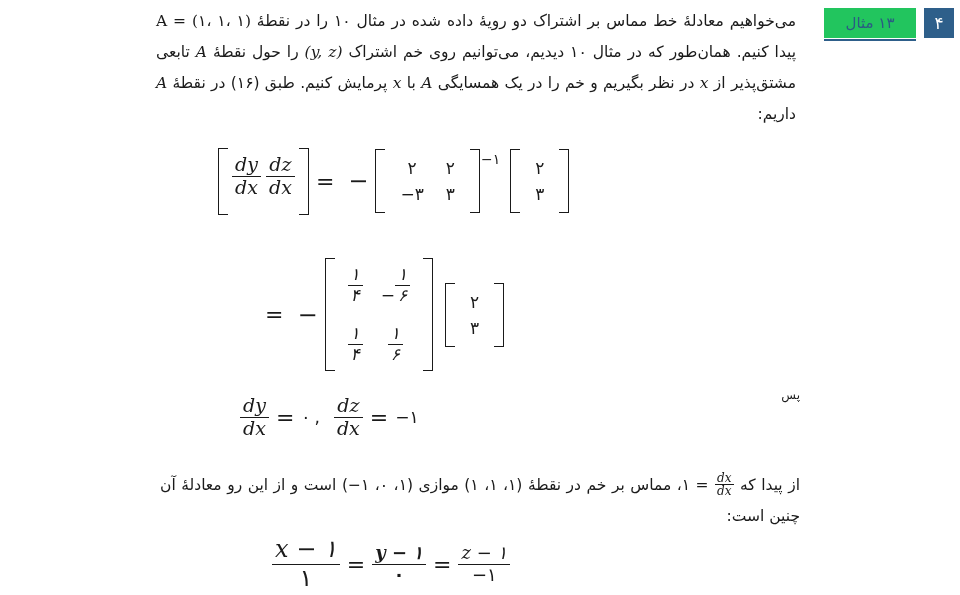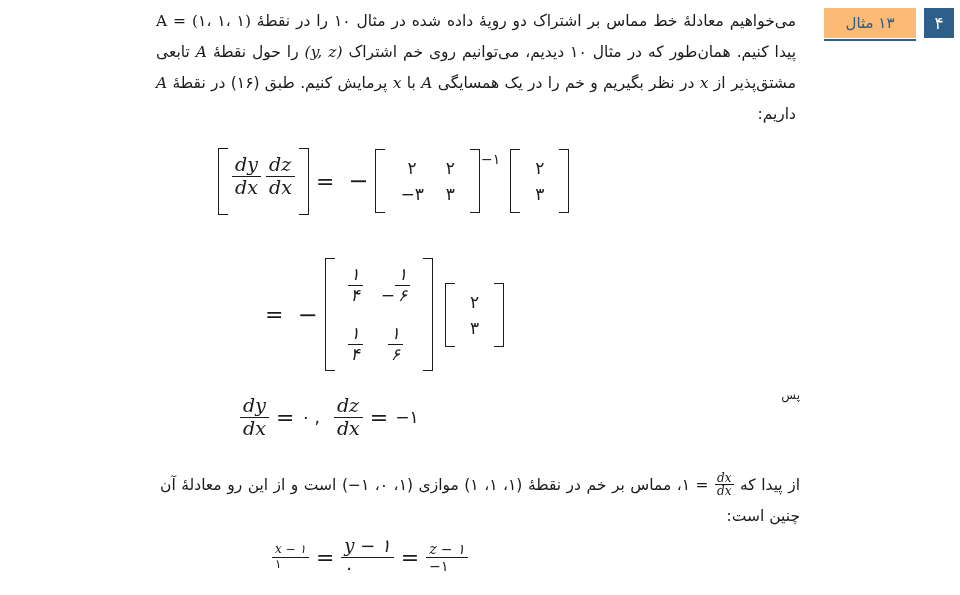--- a/index.html
+++ b/index.html
@@ -36,21 +36,21 @@
     line-height: 30px;
     text-align: center;
     font-family: "DejaVu Sans", sans-serif;
   }
   .hdr-label {
     position: absolute;
     top: 0;
     right: 44px;
     width: 92px;
     height: 30px;
-    background: #fdba74;
+    background: #22c55e;
     color: #2b5a84;
     font-size: 15px;
     line-height: 30px;
     text-align: center;
     letter-spacing: 0.5px;
   }
   .hdr-rule {
     position: absolute;
     top: 31px;
     right: 44px;
@@ -100,21 +100,21 @@
   .eq {
     position: absolute;
     direction: ltr;
     font-family: "DejaVu Serif", serif;
   }
 
   .row { display: flex; align-items: center; }
 
   .frac {
     display: inline-block;
-    text-align: left;
+    text-align: center;
     font-style: italic;
     font-family: "DejaVu Serif", serif;
     line-height: 1.15;
   }
   .frac > .num { display: block; padding: 0 3px; }
   .frac > .den { display: block; border-top: 1.2px solid #1a1a1a; padding: 0 3px; }
 
   .bracket {
     display: flex;
     align-items: stretch;
@@ -323,28 +323,28 @@
     <span class="mr" style="font-size:17px;">−۱</span>
   </div>
 </div>
 
 <div class="para" id="para2">
   <span>از پیدا که </span><span class="frac-inline"><span class="num">dx</span><span class="den">dx</span></span><span> = ۱، مماس بر خم در نقطهٔ (۱، ۱، ۱) موازی (۱، ۰، ۱−) است و از این رو معادلهٔ آن چنین است:</span>
 </div>
 
 <div class="eq" id="eq4">
   <div class="eq-line">
-    <span class="frac" style="font-size:12px;">
+    <span class="frac" style="font-size:24px;">
       <span class="num">x − ۱</span>
       <span class="den mr" style="font-style:normal;">۱</span>
     </span>
     <span class="eqsign">=</span>
-    <span class="frac" style="font-size:18px;">
+    <span class="frac" style="font-size:18px;font-weight:bold;">
       <span class="num">y − ۱</span>
       <span class="den mr" style="font-style:normal;">۰</span>
     </span>
     <span class="eqsign">=</span>
-    <span class="frac" style="font-size:14px;">
+    <span class="frac" style="font-size:18px;">
       <span class="num">z − ۱</span>
       <span class="den mr" style="font-style:normal;">−۱</span>
     </span>
   </div>
 </div>
 
 </body></html>

